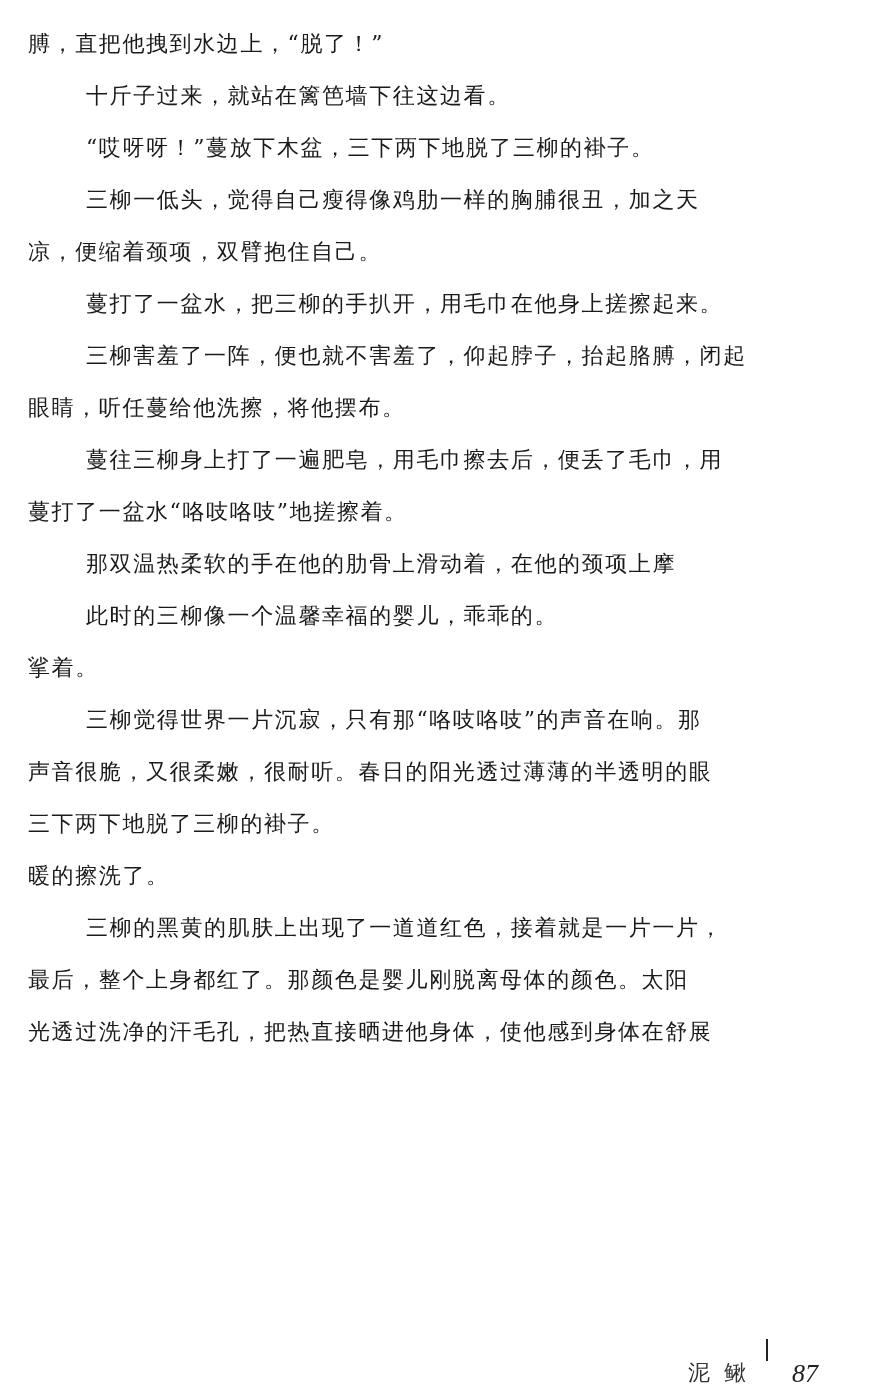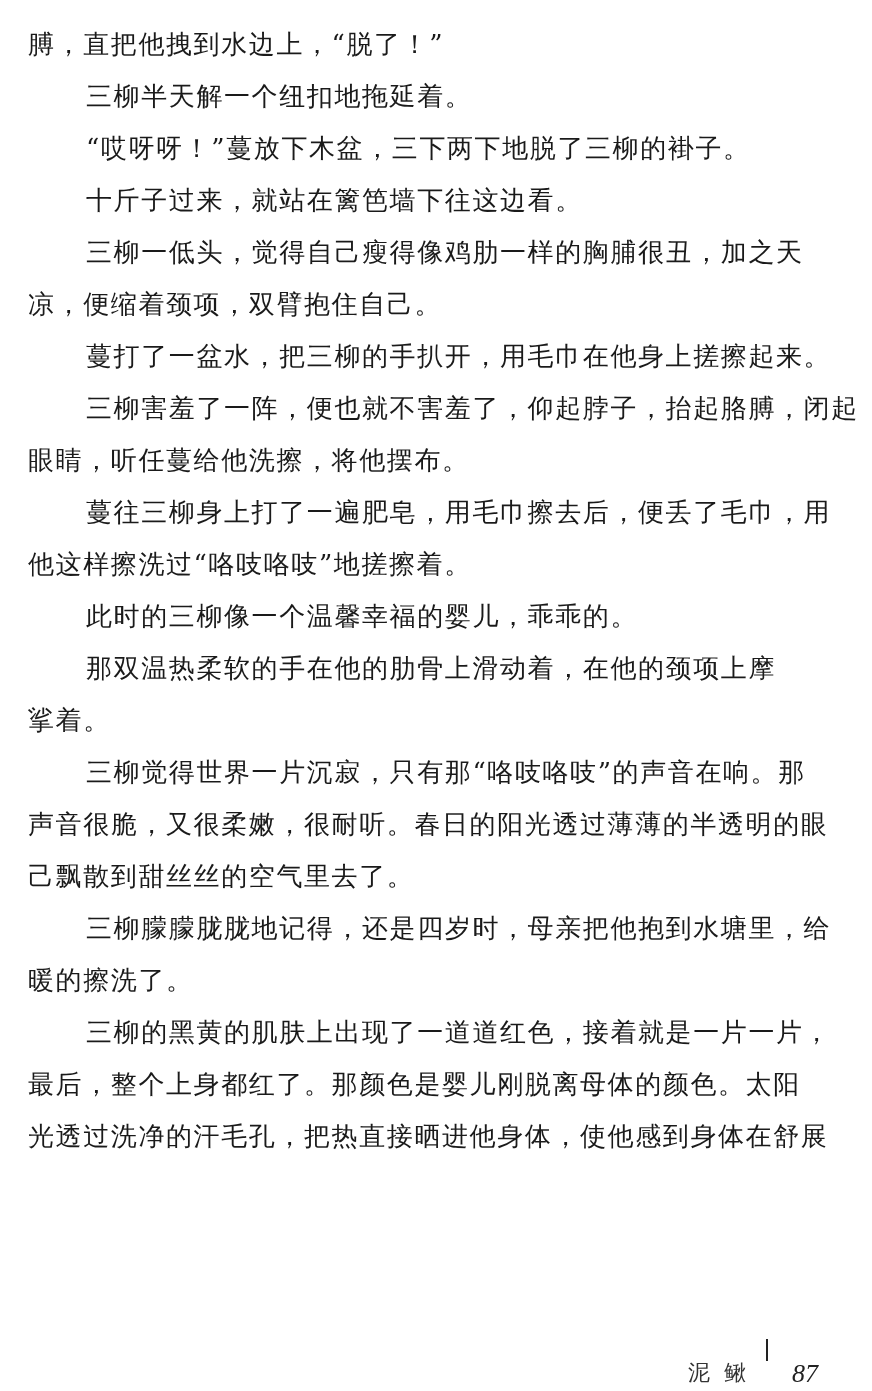--- a/index.html
+++ b/index.html
@@ -18,21 +18,21 @@
     .page-body {
       position: absolute;
       left: 28px;
       top: 18px;
       width: 816px;
     }
     .line {
       display: block;
       height: 52px;
       line-height: 52px;
-      font-size: 26px;
+      font-size: 22px;
       letter-spacing: 1.6px;
       white-space: nowrap;
       overflow: visible;
     }
     .line.indent {
       padding-left: 58px;
     }
     .footer {
       position: absolute;
       left: 688px;
@@ -61,37 +61,35 @@
       font-size: 26px;
       color: #222;
       margin-top: 48px;
     }
   </style>
 </head>
 <body>
 
 <div class="page-body">
   <span class="line">膊，直把他拽到水边上，“脱了！”</span>
-  <span class="line indent">三柳半天解一个纽扣地拖延着。</span>
+  <span class="line indent">十斤子过来，就站在篱笆墙下往这边看。</span>
   <span class="line indent">“哎呀呀！”蔓放下木盆，三下两下地脱了三柳的褂子。</span>
-  <span class="line indent">十斤子过来，就站在篱笆墙下往这边看。</span>
   <span class="line indent">三柳一低头，觉得自己瘦得像鸡肋一样的胸脯很丑，加之天</span>
   <span class="line">凉，便缩着颈项，双臂抱住自己。</span>
   <span class="line indent">蔓打了一盆水，把三柳的手扒开，用毛巾在他身上搓擦起来。</span>
   <span class="line indent">三柳害羞了一阵，便也就不害羞了，仰起脖子，抬起胳膊，闭起</span>
   <span class="line">眼睛，听任蔓给他洗擦，将他摆布。</span>
   <span class="line indent">蔓往三柳身上打了一遍肥皂，用毛巾擦去后，便丢了毛巾，用</span>
-  <span class="line">他这样擦洗过“咯吱咯吱”地搓擦着。</span>
+  <span class="line">蔓打了一盆水“咯吱咯吱”地搓擦着。</span>
+  <span class="line indent">那双温热柔软的手在他的肋骨上滑动着，在他的颈项上摩</span>
   <span class="line indent">此时的三柳像一个温馨幸福的婴儿，乖乖的。</span>
-  <span class="line indent">那双温热柔软的手在他的肋骨上滑动着，在他的颈项上摩</span>
   <span class="line">挲着。</span>
   <span class="line indent">三柳觉得世界一片沉寂，只有那“咯吱咯吱”的声音在响。那</span>
   <span class="line">声音很脆，又很柔嫩，很耐听。春日的阳光透过薄薄的半透明的眼</span>
-  <span class="line">己飘散到甜丝丝的空气里去了。</span>
-  <span class="line indent">三柳朦朦胧胧地记得，还是四岁时，母亲把他抱到水塘里，给</span>
+  <span class="line">三下两下地脱了三柳的褂子。</span>
   <span class="line">暖的擦洗了。</span>
   <span class="line indent">三柳的黑黄的肌肤上出现了一道道红色，接着就是一片一片，</span>
   <span class="line">最后，整个上身都红了。那颜色是婴儿刚脱离母体的颜色。太阳</span>
   <span class="line">光透过洗净的汗毛孔，把热直接晒进他身体，使他感到身体在舒展</span>
 </div>
 
 <div class="footer">
   <span class="title">泥鳅</span>
   <span class="sep"></span>
   <span class="page-num">87</span>

